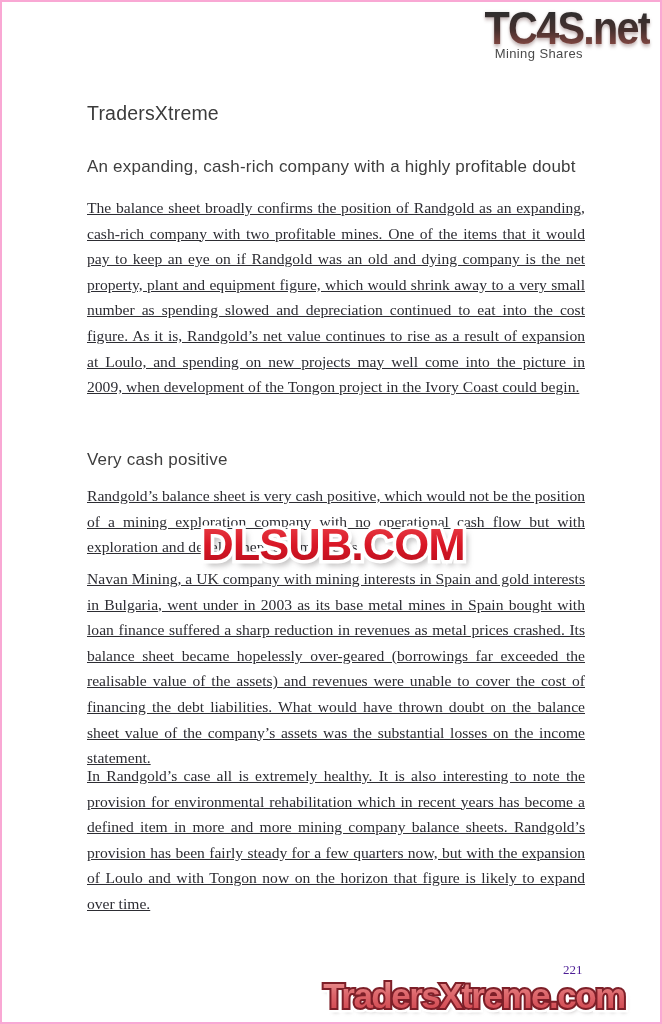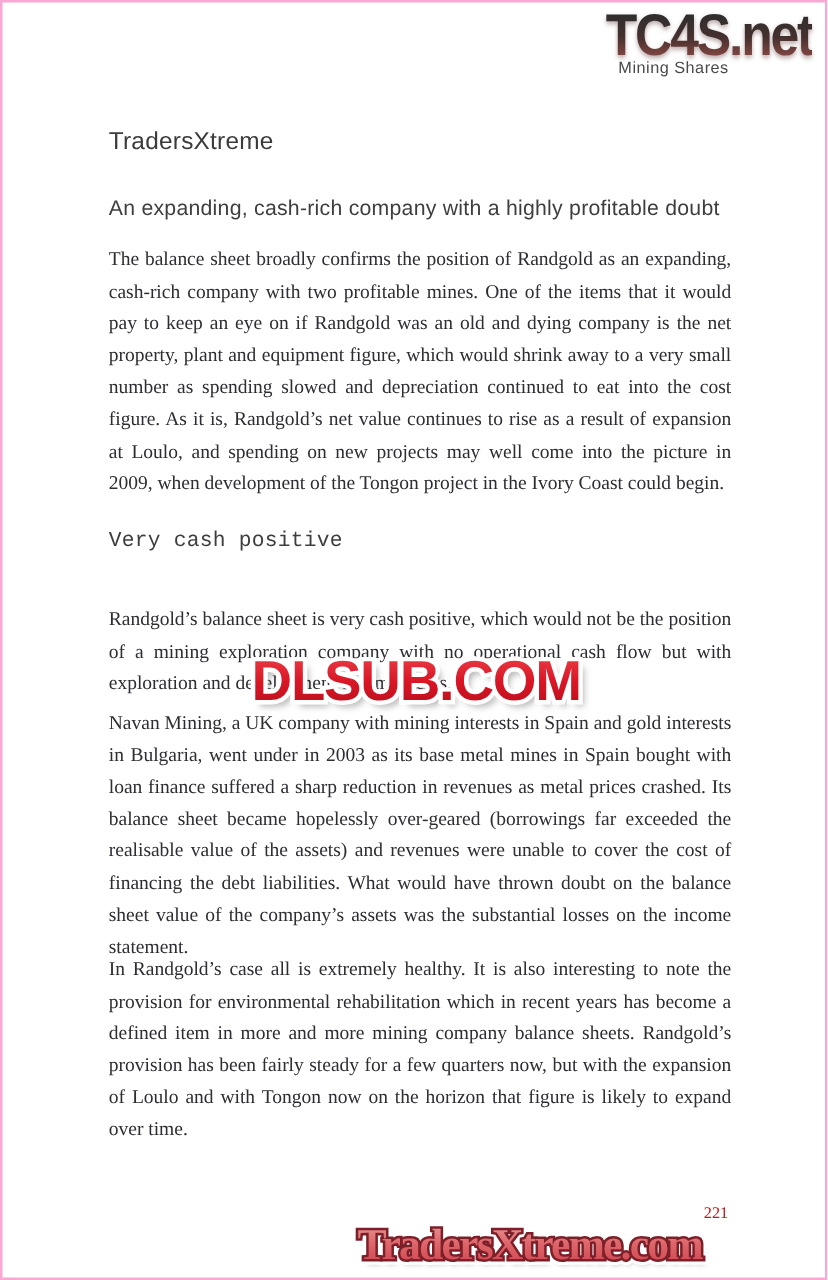--- a/index.html
+++ b/index.html
@@ -29,27 +29,28 @@
     position:absolute;left:85px;top:100px;margin:0;
     font-family:"Liberation Sans", sans-serif;font-weight:400;
     font-size:19.5px;color:#3b3b3b;letter-spacing:0.2px;
   }
   .h-sub{
     position:absolute;left:85px;margin:0;
     font-family:"Liberation Sans", sans-serif;font-weight:400;
     font-size:17px;color:#3e3e3e;letter-spacing:0.2px;
   }
   .h-sub.s1{top:155px;}
-  .h-sub.s2{top:422px;font-family:Liberation Mono, monospace;}
+  .h-sub.s2{top:448px;}
   
   .para{
     position:absolute;left:85px;width:498px;margin:0;
     font-family:"Liberation Serif", serif;
     font-size:15.6px;line-height:25.6px;color:#2d2d33;
     text-align:justify;
+    text-decoration:underline;
   }
   .p1{top:193px;}
   .p2{top:481px;}
   .p3{top:564px;}
   .p4{top:761px;}
   
   .wm{
     position:absolute;left:181px;top:483px;width:300px;height:58px;
     text-align:center;font-family:"Liberation Sans", sans-serif;
     font-weight:bold;font-size:45px;line-height:56px;letter-spacing:-1px;
@@ -58,35 +59,35 @@
   }
   .wm-shadow{color:rgba(50,45,45,0.40);filter:blur(3px);transform:translate(4px,5px);}
   .wm-stroke{-webkit-text-stroke:7px #ffffff;color:#ffffff;}
   .wm-fill{
     background:linear-gradient(180deg,#ee4a50 0%,#d91726 48%,#ae0c19 100%);
     -webkit-background-clip:text;background-clip:text;color:transparent;
   }
   
   .fx{
     position:absolute;left:284px;top:973px;width:376px;height:44px;
-    text-align:left;font-family:Liberation Serif, serif;
+    text-align:center;font-family:Liberation Sans, sans-serif;
     font-weight:bold;font-size:35px;line-height:42px;letter-spacing:-1.5px;
     white-space:nowrap;
   }
   .fx-shadow{color:rgba(110,100,100,0.55);filter:blur(2px);transform:translate(2px,4px);}
   .fx-white{-webkit-text-stroke:9px #ffffff;color:#ffffff;}
   .fx-dark{-webkit-text-stroke:4px #7d1f28;color:#7d1f28;}
   .fx-fill{
     background:linear-gradient(180deg,#eda09c 0%,#dd666b 45%,#cc3a44 100%);
     -webkit-background-clip:text;background-clip:text;color:transparent;
   }
   
   .pagenum{
     position:absolute;left:561px;top:960px;
-    font-family:"Liberation Serif", serif;font-size:13px;color:#b91c1c;
+    font-family:"Liberation Serif", serif;font-size:13px;color:#4c1d95;
   }
 </style>
 </head>
 <body>
 
 <div class="page">
 
   <div class="tc4s">TC4S.net</div>
   <div class="tc4s-sub">Mining Shares</div>
 

